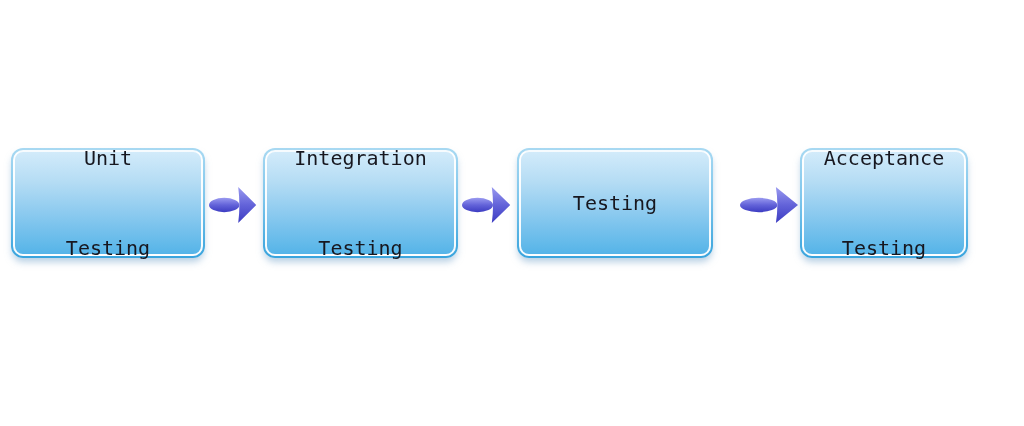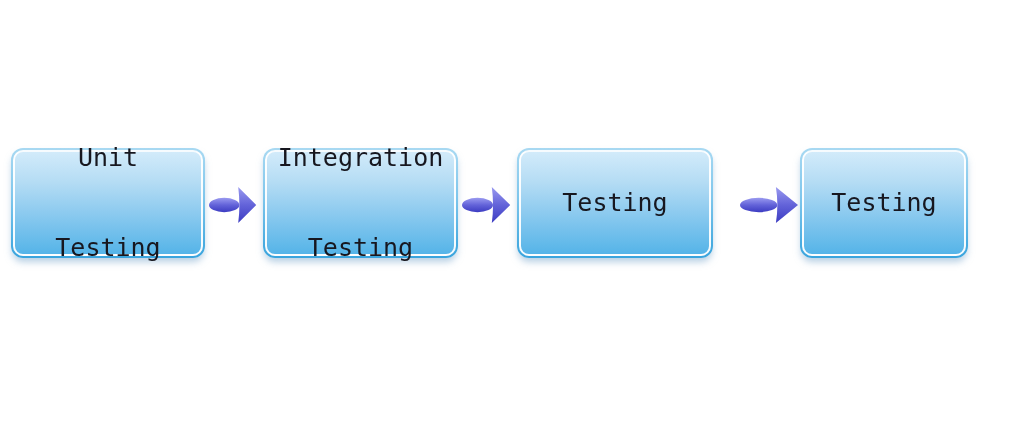--- a/index.html
+++ b/index.html
@@ -34,21 +34,21 @@
     box-sizing: border-box;
     border: 2px solid rgba(255, 255, 255, 0.95);
     border-radius: 10px;
     background: linear-gradient(180deg, #d2ebfa 0%, #b4dcf4 30%, #8ccaef 60%, #55b4e8 100%);
     display: flex;
     align-items: center;
     justify-content: center;
   }
   .step-label {
     text-align: center;
-    font-size: 25px;
+    font-size: 20px;
     line-height: 30px;
     color: #17171f;
     letter-spacing: 0px;
     white-space: pre;
   }
   .step-label span { display: block; }
 
   #step-1 { left: 11px;  width: 194px; }
   #step-2 { left: 263px; width: 195px; }
   #step-3 { left: 517px; width: 196px; }
@@ -118,18 +118,19 @@
   </div>
 
   <svg class="arrow" id="arrow-3" viewBox="0 0 60 44" preserveAspectRatio="none">
     <ellipse cx="19" cy="23" rx="19" ry="7.2" fill="url(#arrowGrad)"></ellipse>
     <path d="M36.5 5 L59 23 L36.5 41 Q39.5 23 36.5 5 Z" fill="url(#arrowGrad)"></path>
   </svg>
 
   <div class="step" id="step-4">
     <div class="step-inner">
       <div class="step-label">
+        <span>Acceptance</span>
         <span>Testing</span>
       </div>
     </div>
   </div>
 
 </div>
 
 </body></html>

